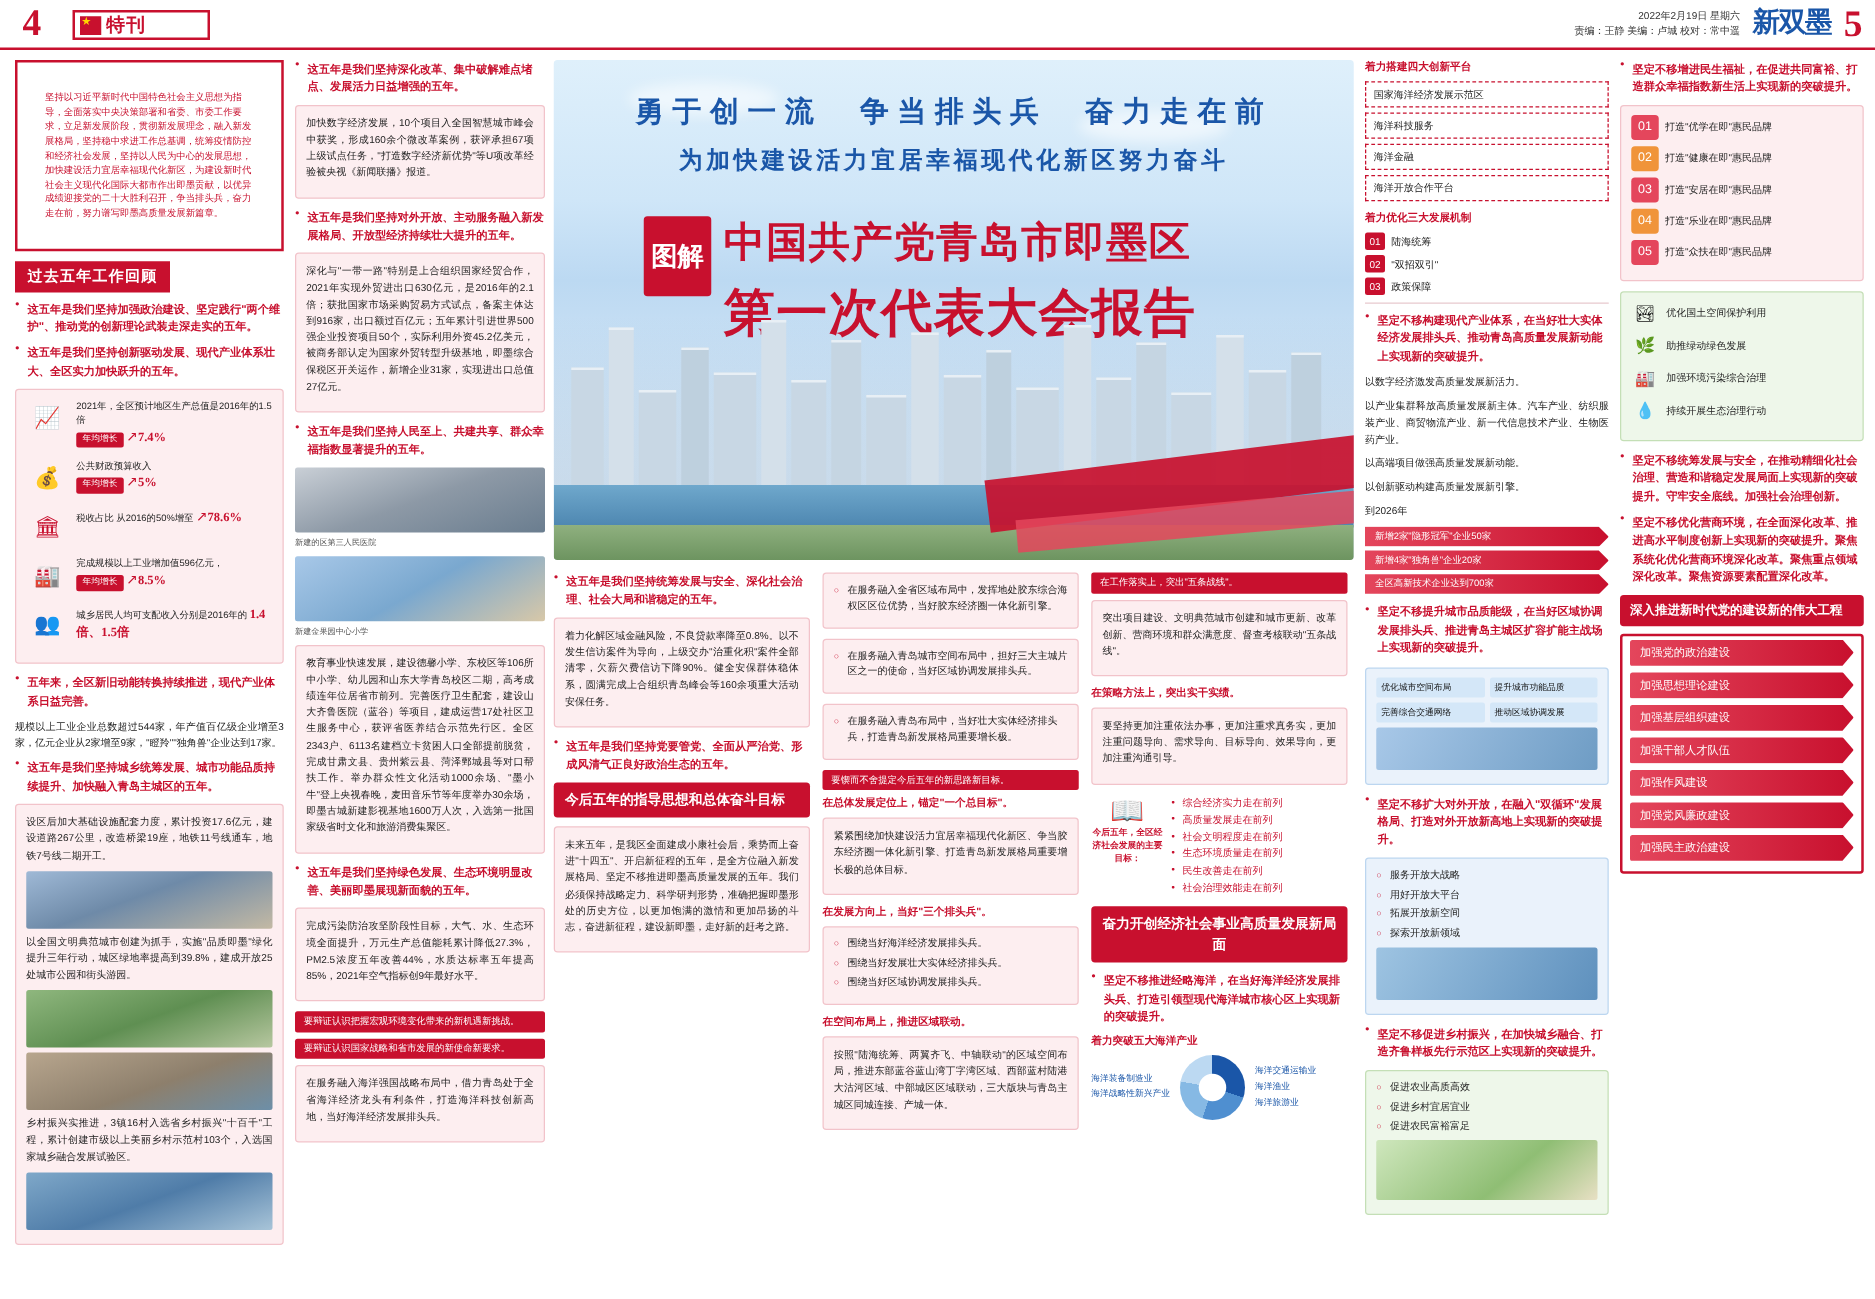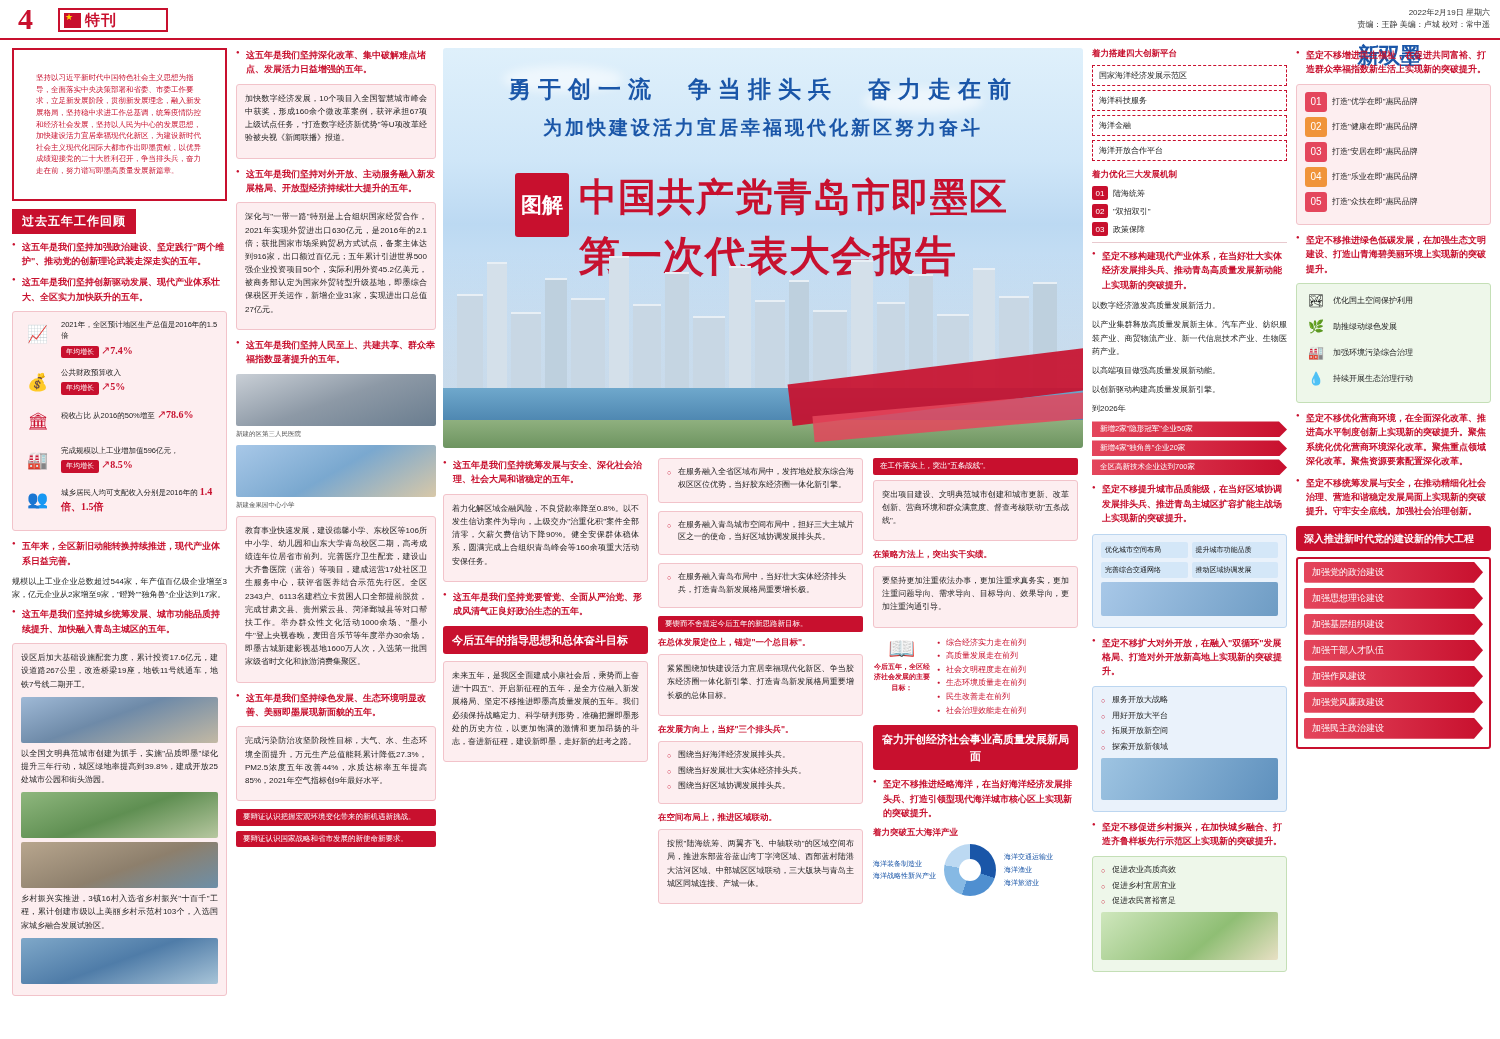--- a/index.html
+++ b/index.html
@@ -34,21 +34,21 @@
     width: 17px; height: 15px; background: #c8102e; position: relative;
   }
   .flag-icon::after {
     content: "★"; color: #ffd700; font-size: 9px;
     position: absolute; left: 1px; top: -1px;
   }
   .flag-badge .lbl { font-size: 15px; font-weight: bold; color: #c8102e; letter-spacing: 1px; }
 
   .masthead-right {
     position: absolute; right: 10px; top: 3px;
-    display: flex; align-items: flex-start; gap: 10px; flex-direction: column;
+    display: flex; align-items: flex-start; gap: 10px;
   }
   .mh-meta { font-size: 8px; color: #333; line-height: 1.5; text-align: right; padding-top: 4px; }
   .mh-logo {
     font-size: 22px; font-weight: bold; color: #1a56a8;
     font-family: "Liberation Serif", serif; letter-spacing: -1px;
   }
   .page-num-right {
     font-size: 30px; font-weight: bold; color: #c8102e;
     font-family: "Liberation Serif", serif;
   }
@@ -132,21 +132,21 @@
     position: absolute; left: 72px; top: 125px;
     width: 54px; height: 64px; background: #c8102e; color: #fff;
     display: flex; flex-direction: column; align-items: center; justify-content: center;
     font-size: 21px; font-weight: bold; border-radius: 3px;
     font-family: "Liberation Serif", serif; line-height: 1.15;
   }
   .hero-title {
     position: absolute; left: 136px; top: 124px; color: #c8102e;
     font-family: "Liberation Serif", serif; font-weight: bold;
   }
-  .hero-title .t1 { font-size: 38px; letter-spacing: 1px; }
+  .hero-title .t1 { font-size: 33px; letter-spacing: 1px; }
   .hero-title .t2 { font-size: 41px; letter-spacing: 1px; margin-top: 6px; }
   .hero-city {
     position: absolute; left: 0; bottom: 0; width: 100%; height: 195px;
     background: linear-gradient(180deg, rgba(130,170,205,0.0), rgba(90,130,170,0.25));
   }
   .sky-cloud {
     position: absolute; width: 120px; height: 26px; background: rgba(255,255,255,.55);
     border-radius: 50%; filter: blur(5px);
   }
   .bldg { position: absolute; bottom: 58px; background: #c8d7e4; border-top: 2px solid #e8eff5; }
@@ -350,20 +350,23 @@
       <div class="body-text">教育事业快速发展，建设德馨小学、东校区等106所中小学、幼儿园和山东大学青岛校区二期，高考成绩连年位居省市前列。完善医疗卫生配套，建设山大齐鲁医院（蓝谷）等项目，建成运营17处社区卫生服务中心，获评省医养结合示范先行区。全区2343户、6113名建档立卡贫困人口全部提前脱贫，完成甘肃文县、贵州紫云县、菏泽鄄城县等对口帮扶工作。举办群众性文化活动1000余场、"墨小牛"登上央视春晚，麦田音乐节等年度举办30余场，即墨古城新建影视基地1600万人次，入选第一批国家级省时文化和旅游消费集聚区。</div>
     </div>
 
     <div class="bullet-item">这五年是我们坚持绿色发展、生态环境明显改善、美丽即墨展现新面貌的五年。</div>
     <div class="pink-card">
       <div class="body-text">完成污染防治攻坚阶段性目标，大气、水、生态环境全面提升，万元生产总值能耗累计降低27.3%，PM2.5浓度五年改善44%，水质达标率五年提高85%，2021年空气指标创9年最好水平。</div>
     </div>
 
     <div class="note-bar">要辩证认识把握宏观环境变化带来的新机遇新挑战。</div>
     <div class="note-bar">要辩证认识国家战略和省市发展的新使命新要求。</div>
+    <div class="pink-card">
+      <div class="body-text">在服务融入海洋强国战略布局中，借力青岛处于全省海洋经济龙头有利条件，打造海洋科技创新高地，当好海洋经济发展排头兵。</div>
+    </div>
   </div>
 
   <div class="col col3">
 
     <div class="hero">
       <div class="sky-cloud" style="left:60px; top:18px;"></div>
       <div class="sky-cloud" style="left:420px; top:40px;"></div>
       <div class="hero-head">
         <div class="l1">勇于创一流　争当排头兵　奋力走在前</div>
         <div class="l2">为加快建设活力宜居幸福现代化新区努力奋斗</div>
@@ -572,42 +575,41 @@
         <span class="brand-ic" style="background:#f0943a;">04</span>
         <span class="brand-txt">打造"乐业在即"惠民品牌</span>
       </div>
       <div class="brand-row">
         <span class="brand-ic" style="background:#e4465c;">05</span>
         <span class="brand-txt">打造"众扶在即"惠民品牌</span>
       </div>
     </div>
 
 
-    <div class="bullet-item">坚定不移推进绿色低碳发展，在加强生态文明建设、打造山青海碧美丽环境上实现新的突破提升。</div>
     <div class="pink-card" style="background:#eef7ea; border-color:#c4dfb6;">
       <div class="eco-row">
         <span class="eco-ic">🏞</span>
         <span class="brand-txt">优化国土空间保护利用</span>
       </div>
       <div class="eco-row">
         <span class="eco-ic">🌿</span>
         <span class="brand-txt">助推绿动绿色发展</span>
       </div>
       <div class="eco-row">
         <span class="eco-ic">🏭</span>
         <span class="brand-txt">加强环境污染综合治理</span>
       </div>
       <div class="eco-row">
         <span class="eco-ic">💧</span>
         <span class="brand-txt">持续开展生态治理行动</span>
       </div>
     </div>
 
+    <div class="bullet-item">坚定不移统筹发展与安全，在推动精细化社会治理、营造和谐稳定发展局面上实现新的突破提升。守牢安全底线。加强社会治理创新。</div>
     <div class="bullet-item">坚定不移优化营商环境，在全面深化改革、推进高水平制度创新上实现新的突破提升。聚焦系统化优化营商环境深化改革。聚焦重点领域深化改革。聚焦资源要素配置深化改革。</div>
-    <div class="bullet-item">坚定不移统筹发展与安全，在推动精细化社会治理、营造和谐稳定发展局面上实现新的突破提升。守牢安全底线。加强社会治理创新。</div>
 
     <div class="party-head">深入推进新时代党的建设新的伟大工程</div>
     <div class="party-list">
       <div class="party-item">加强党的政治建设</div>
       <div class="party-item">加强思想理论建设</div>
       <div class="party-item">加强基层组织建设</div>
       <div class="party-item">加强干部人才队伍</div>
       <div class="party-item">加强作风建设</div>
       <div class="party-item">加强党风廉政建设</div>
       <div class="party-item">加强民主政治建设</div>

